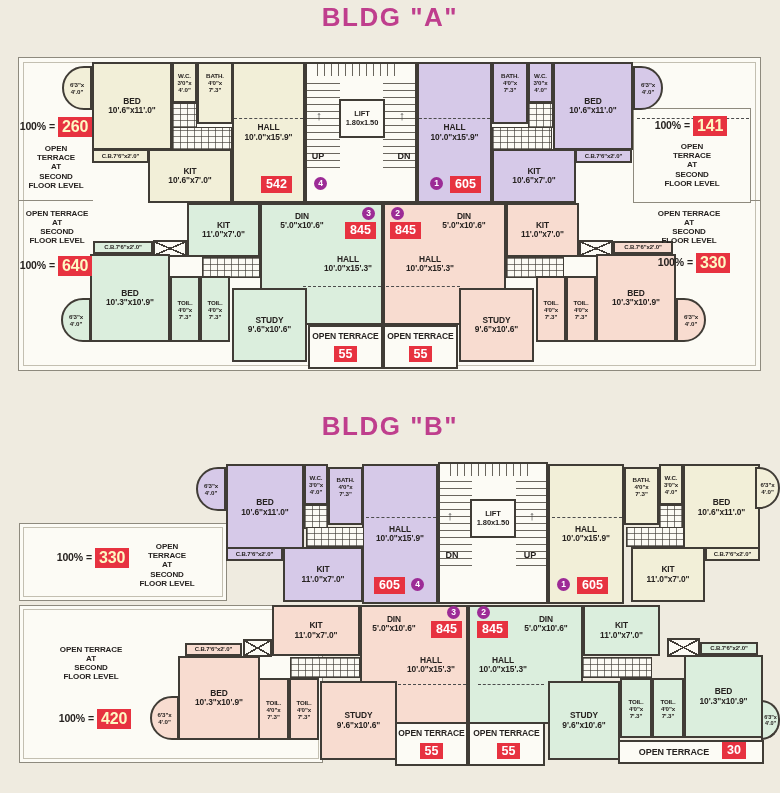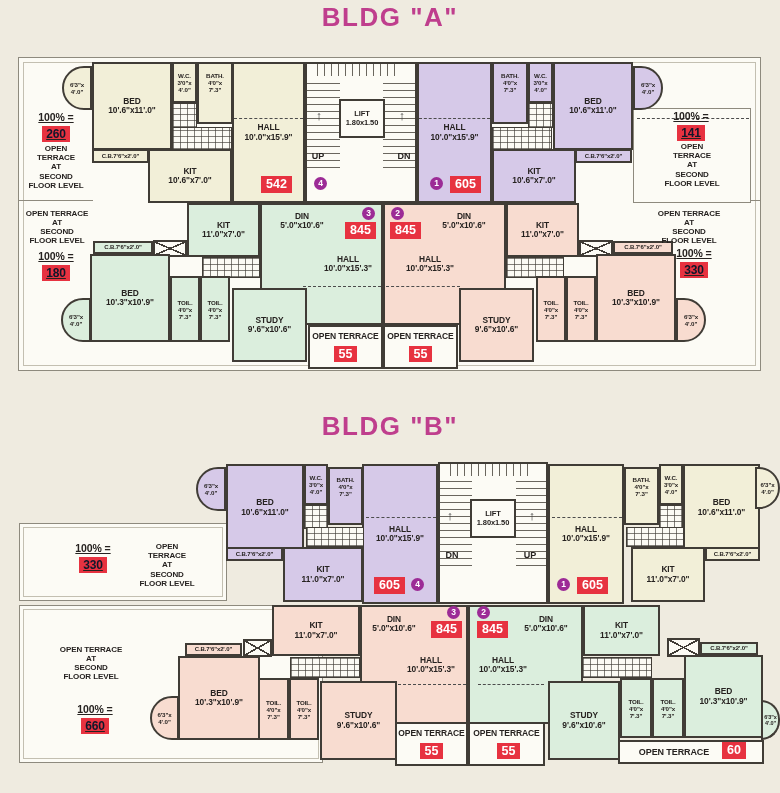--- a/index.html
+++ b/index.html
@@ -11,22 +11,22 @@
     display:flex;flex-direction:column;align-items:center;justify-content:center;}
   .it.jt{justify-content:flex-start;}
   .room,.area,.stairbox,.balc{border:2px solid #403c36;background:#fcfbf5;}
   .outline{border:1px solid #8e8a7e;background:#fcfbf5;}
   .outline2{border:1px solid #c3bfb1;background:transparent;}
   .hline{border-top:1px solid #8e8a7e;height:0 !important;}
   .label{background:transparent;}
   .dash{border-top:1.6px dashed #4c4c4c;height:0 !important;}
   .badge{background:#e73240;color:#fff;font-size:12.5px;letter-spacing:0;line-height:1;}
   .circle{background:#9c2b96;color:#fff;border-radius:50%;font-size:8.5px;line-height:1;}
-  .pct{flex-direction:column;gap:3px;font-size:10.5px;white-space:nowrap;background:transparent;text-decoration:underline;}
-  .pct .pct-b{background:#e73240;color:#0f172a;font-size:12px;padding:2px 4px;line-height:1;}
+  .pct{flex-direction:row;gap:3px;font-size:10.5px;white-space:nowrap;background:transparent;}
+  .pct .pct-b{background:#e73240;color:#fef9c3;font-size:16px;padding:2px 4px;line-height:1;}
   .balc.left{border-radius:22px 0 0 22px;}
   .balc.right{border-radius:0 22px 22px 0;}
   .hatch{border:1.5px solid #403c36;background-color:#fbfaf4;
     background-image:repeating-linear-gradient(90deg,rgba(64,60,54,.65) 0 1px,transparent 1px 7px),
                      repeating-linear-gradient(0deg,rgba(64,60,54,.65) 0 1px,transparent 1px 6px);}
   .stairv{background-image:repeating-linear-gradient(90deg,#6a665e 0 1px,transparent 1px 7px);}
   .stairh{background-image:repeating-linear-gradient(0deg,#6a665e 0 1px,transparent 1px 7px);}
   .stairbox{background:#fcfbf5;}
   .xbox{border:2px solid #403c36;background:
     linear-gradient(to top right,transparent calc(50% - .8px),#403c36 calc(50% - .8px) calc(50% + .8px),transparent calc(50% + .8px)),
@@ -166,21 +166,21 @@
     <div class="it circle" style="left: 391px; top: 207px; width: 13px; height: 13px;">2</div>
     <div class="it badge" style="left: 390px; top: 222px; width: 31px; height: 17px;">845</div>
     <div class="it room jt" style="left: 383px; top: 325px; width: 75px; height: 44px; background: rgb(252, 251, 245); font-size: 8.5px; padding-top: 5px;">OPEN TERRACE</div>
     <div class="it badge" style="left: 409px; top: 346px; width: 23px; height: 16px;">55</div>
     <div class="it label" style="left: 18px; top: 204px; width: 78px; height: 46px; font-size: 8px;">OPEN TERRACE
 AT
 SECOND
 FLOOR LEVEL</div>
     <div class="it pct" style="left: 20px; top: 257px; width: 72px; height: 18px;">
       <span class="pct-t">100% =</span>
-      <span class="pct-b">180</span>
+      <span class="pct-b">640</span>
     </div>
     <div class="it label" style="left: 644px; top: 204px; width: 90px; height: 46px; font-size: 8px;">OPEN TERRACE
 AT
 SECOND
 FLOOR LEVEL</div>
     <div class="it pct" style="left: 652px; top: 254px; width: 84px; height: 18px;">
       <span class="pct-t">100% =</span>
       <span class="pct-b">330</span>
     </div>
     <div class="bldg-title" style="top: 411px;">BLDG "B"</div>
@@ -296,22 +296,22 @@
 5'.0"x10'.6"</div>
     <div class="it label" style="left: 464px; top: 652px; width: 78px; height: 26px;">HALL
 10'.0"x15'.3"</div>
     <div class="it dash" style="left: 478px; top: 684px; width: 66px;"></div>
     <div class="it circle" style="left: 477px; top: 606px; width: 13px; height: 13px;">2</div>
     <div class="it badge" style="left: 477px; top: 621px; width: 31px; height: 17px;">845</div>
     <div class="it room jt" style="left: 468px; top: 722px; width: 77px; height: 44px; background: rgb(252, 251, 245); font-size: 8.5px; padding-top: 5px;">OPEN TERRACE</div>
     <div class="it badge" style="left: 497px; top: 743px; width: 23px; height: 16px;">55</div>
     <div class="it room" style="left: 618px; top: 740px; width: 146px; height: 24px; background: rgb(252, 251, 245);"></div>
     <div class="it label" style="left: 626px; top: 745px; width: 96px; height: 14px; font-size: 9px;">OPEN TERRACE</div>
-    <div class="it badge" style="left: 722px; top: 742px; width: 24px; height: 17px;">60</div>
+    <div class="it badge" style="left: 722px; top: 742px; width: 24px; height: 17px;">30</div>
     <div class="it label" style="left: 52px; top: 640px; width: 78px; height: 46px; font-size: 8px;">OPEN TERRACE
 AT
 SECOND
 FLOOR LEVEL</div>
     <div class="it pct" style="left: 56px; top: 710px; width: 78px; height: 18px;">
       <span class="pct-t">100% =</span>
-      <span class="pct-b">660</span>
+      <span class="pct-b">420</span>
     </div>
   </div>
 
 </body></html>

